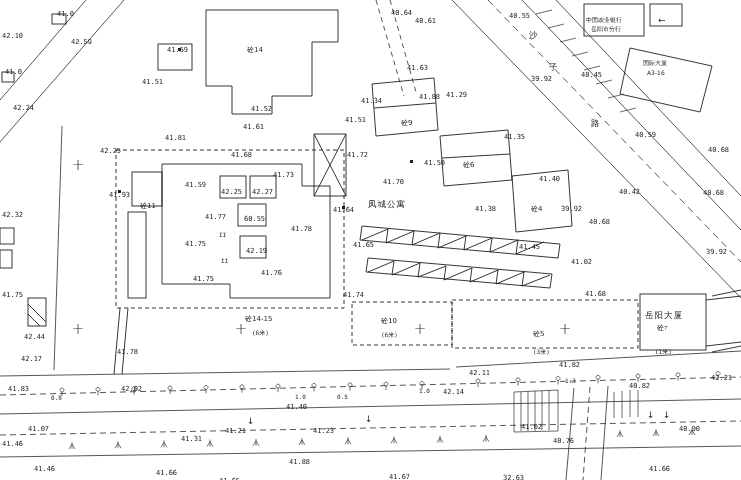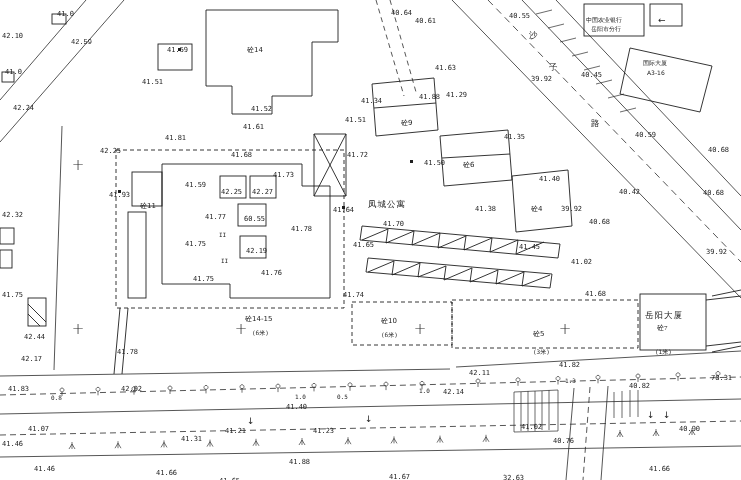--- a/index.html
+++ b/index.html
@@ -175,21 +175,21 @@
       <span class="lbl tiny" style="left: 647px; top: 62px;">A3-16</span>
       <span class="lbl cn" style="left: 529px; top: 23px;">沙</span>
       <span class="lbl cn" style="left: 549px; top: 55px;">子</span>
       <span class="lbl cn" style="left: 591px; top: 111px;">路</span>
       <span class="lbl" style="left: 531px; top: 68px;">39.92</span>
       <span class="lbl" style="left: 581px; top: 64px;">40.45</span>
       <span class="lbl" style="left: 167px; top: 39px;">41.59</span>
       <span class="lbl bld" style="left: 247px; top: 39px;">砼14</span>
       <span class="lbl" style="left: 142px; top: 71px;">41.51</span>
       <span class="lbl" style="left: 361px; top: 66px; margin-top: 24px;">41.34</span>
-      <span class="lbl" style="left: 407px; top: 57px; margin-left: 28px;">41.63</span>
+      <span class="lbl" style="left: 407px; top: 57px;">41.63</span>
       <span class="lbl" style="left: 419px; top: 86px;">41.88</span>
       <span class="lbl" style="left: 446px; top: 84px;">41.29</span>
       <span class="lbl" style="left: 251px; top: 98px;">41.52</span>
       <span class="lbl" style="left: 243px; top: 116px;">41.61</span>
       <span class="lbl" style="left: 165px; top: 127px;">41.81</span>
       <span class="lbl" style="left: 345px; top: 109px;">41.51</span>
       <span class="lbl bld" style="left: 401px; top: 112px;">砼9</span>
       <span class="lbl" style="left: 504px; top: 126px;">41.35</span>
       <span class="lbl" style="left: 635px; top: 124px;">40.59</span>
       <span class="lbl" style="left: 708px; top: 139px;">40.68</span>
@@ -198,21 +198,21 @@
       <span class="lbl" style="left: 347px; top: 144px;">41.72</span>
       <span class="lbl" style="left: 424px; top: 152px;">41.50</span>
       <span class="lbl bld" style="left: 463px; top: 154px;">砼6</span>
       <span class="lbl" style="left: 539px; top: 168px;">41.40</span>
       <span class="lbl" style="left: 273px; top: 164px;">41.73</span>
       <span class="lbl" style="left: 185px; top: 174px;">41.59</span>
       <span class="lbl" style="left: 221px; top: 181px;">42.25</span>
       <span class="lbl" style="left: 252px; top: 181px;">42.27</span>
       <span class="lbl bld" style="left: 140px; top: 179px; margin-top: 16px;">砼11</span>
       <span class="lbl" style="left: 109px; top: 184px;">41.93</span>
-      <span class="lbl" style="left: 383px; top: 171px; margin-top: 42px;">41.70</span>
+      <span class="lbl" style="left: 383px; top: 171px;">41.70</span>
       <span class="lbl" style="left: 619px; top: 181px;">40.42</span>
       <span class="lbl" style="left: 703px; top: 182px;">40.68</span>
       <span class="lbl" style="left: 205px; top: 206px;">41.77</span>
       <span class="lbl" style="left: 244px; top: 208px;">60.55</span>
       <span class="lbl" style="left: 333px; top: 199px;">41.64</span>
       <span class="lbl cn" style="left: 368px; top: 192px;">凤城公寓</span>
       <span class="lbl" style="left: 475px; top: 198px;">41.38</span>
       <span class="lbl bld" style="left: 531px; top: 198px;">砼4</span>
       <span class="lbl" style="left: 561px; top: 198px;">39.92</span>
       <span class="lbl" style="left: 589px; top: 211px;">40.68</span>
@@ -239,21 +239,21 @@
       <span class="lbl note" style="left: 533px; top: 341px;">(3米)</span>
       <span class="lbl cn" style="left: 645px; top: 303px;">岳阳大厦</span>
       <span class="lbl bld" style="left: 657px; top: 317px; font-family: Liberation Serif, serif;">砼7</span>
       <span class="lbl note" style="left: 655px; top: 341px;">(1米)</span>
       <span class="lbl" style="left: 24px; top: 326px;">42.44</span>
       <span class="lbl" style="left: 21px; top: 348px;">42.17</span>
       <span class="lbl" style="left: 117px; top: 341px;">41.78</span>
       <span class="lbl" style="left: 559px; top: 354px;">41.82</span>
       <span class="lbl" style="left: 469px; top: 362px;">42.11</span>
       <span class="lbl" style="left: 629px; top: 375px;">40.82</span>
-      <span class="lbl" style="left: 711px; top: 367px;">78.31</span>
+      <span class="lbl" style="left: 711px; top: 367px;">42.21</span>
       <span class="lbl note" style="left: 565px; top: 370px;">1.3</span>
       <span class="lbl" style="left: 8px; top: 378px;">41.83</span>
       <span class="lbl" style="left: 121px; top: 378px;">42.02</span>
       <span class="lbl note" style="left: 51px; top: 387px;">0.8</span>
       <span class="lbl note" style="left: 295px; top: 386px;">1.0</span>
       <span class="lbl note" style="left: 337px; top: 386px;">0.5</span>
       <span class="lbl note" style="left: 419px; top: 380px;">1.0</span>
       <span class="lbl" style="left: 443px; top: 381px;">42.14</span>
       <span class="lbl" style="left: 181px; top: 394px; margin-top: 34px;">41.31</span>
       <span class="lbl" style="left: 286px; top: 396px;">41.40</span>

